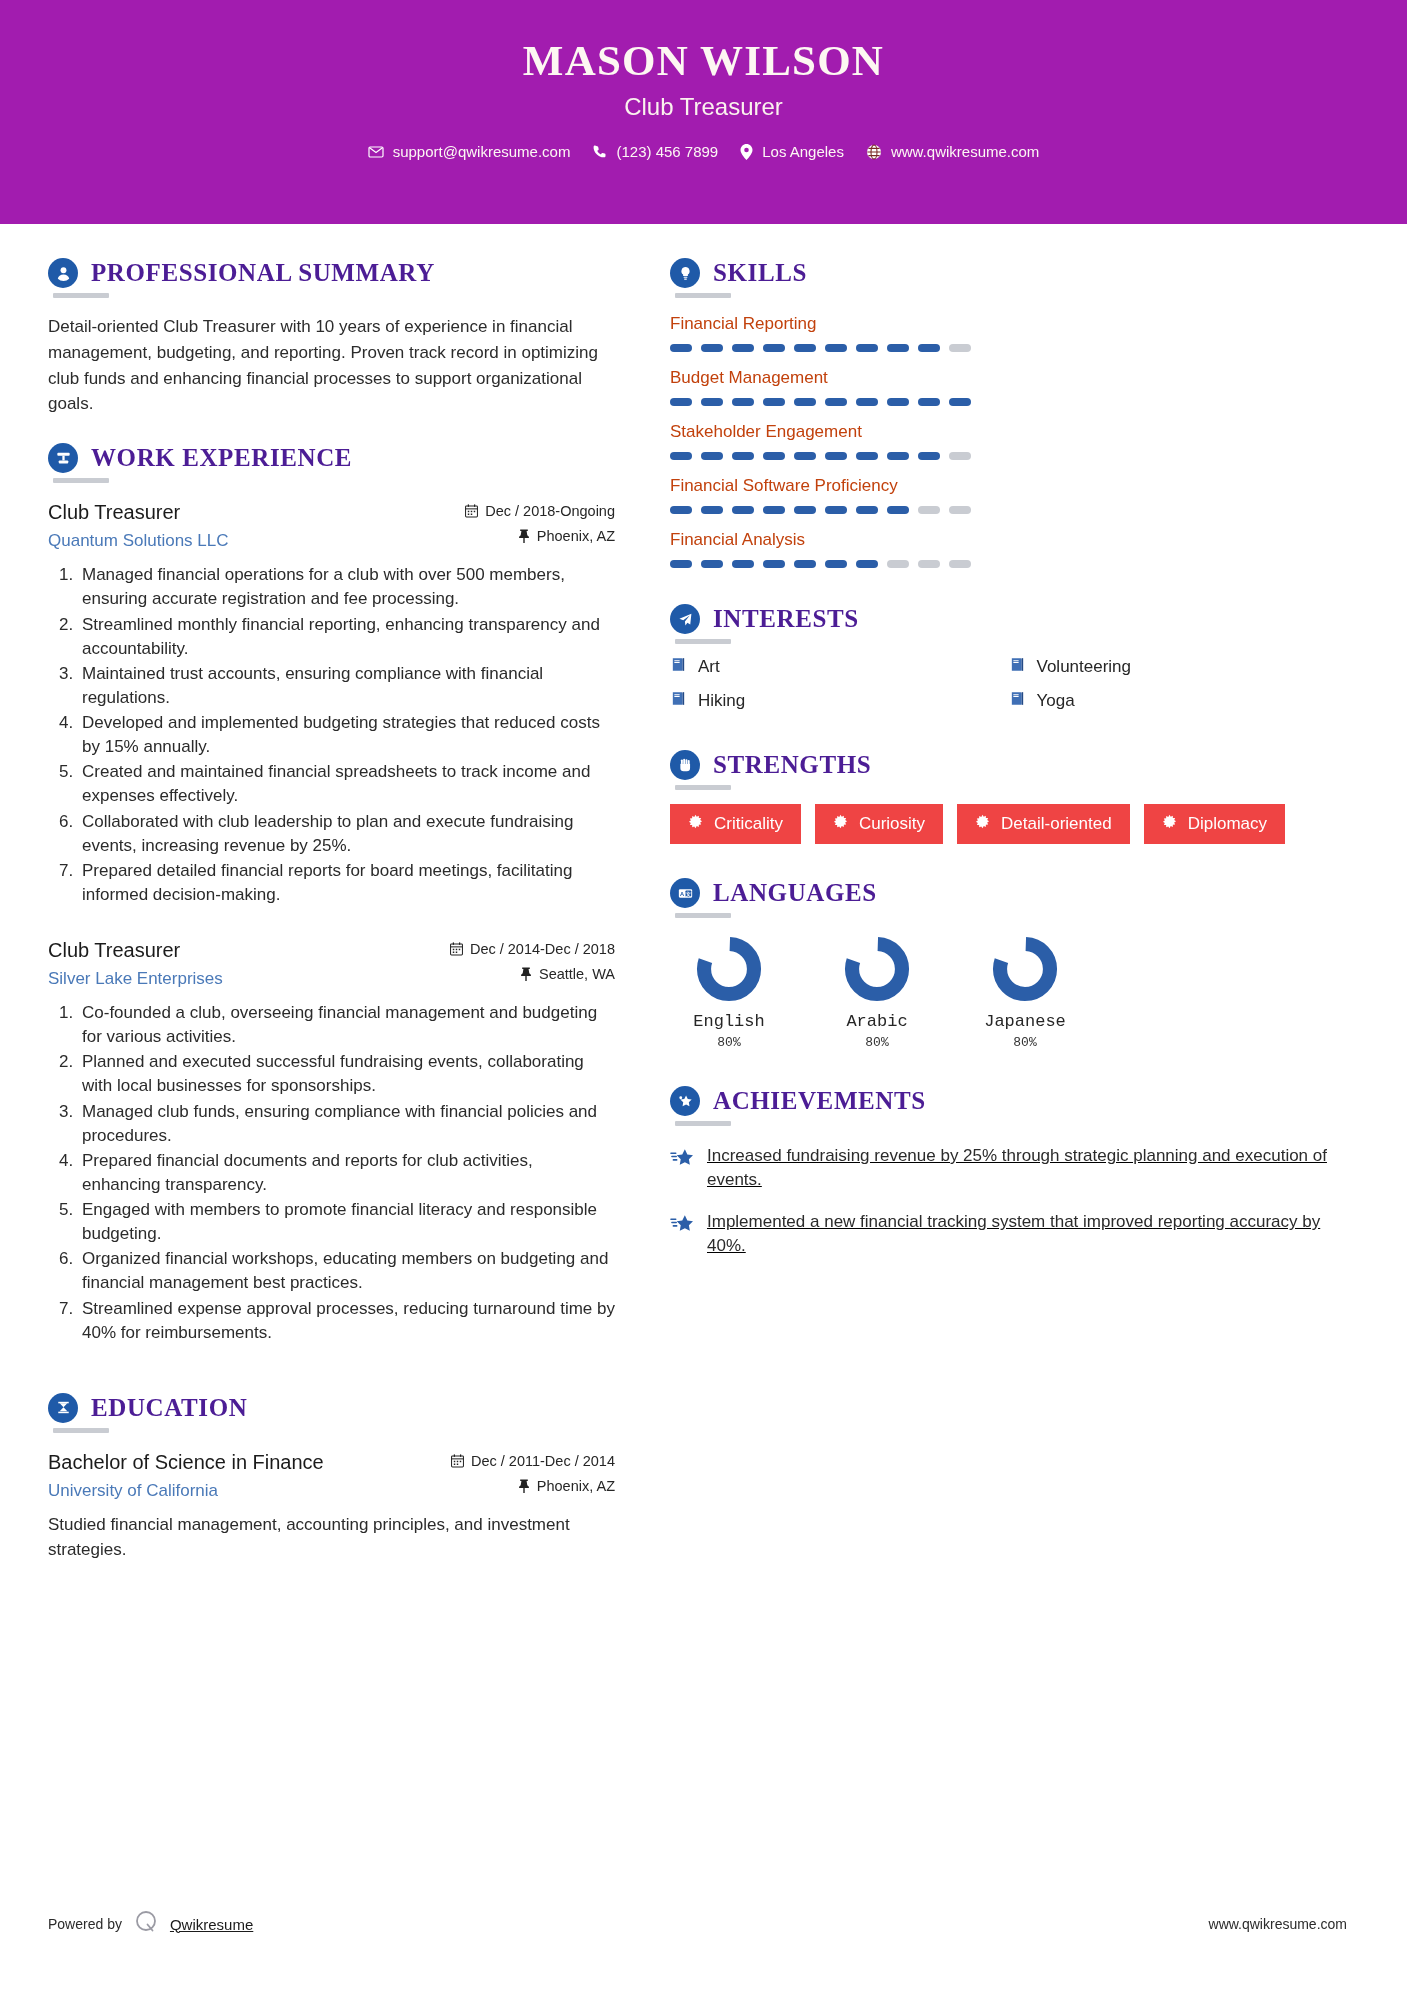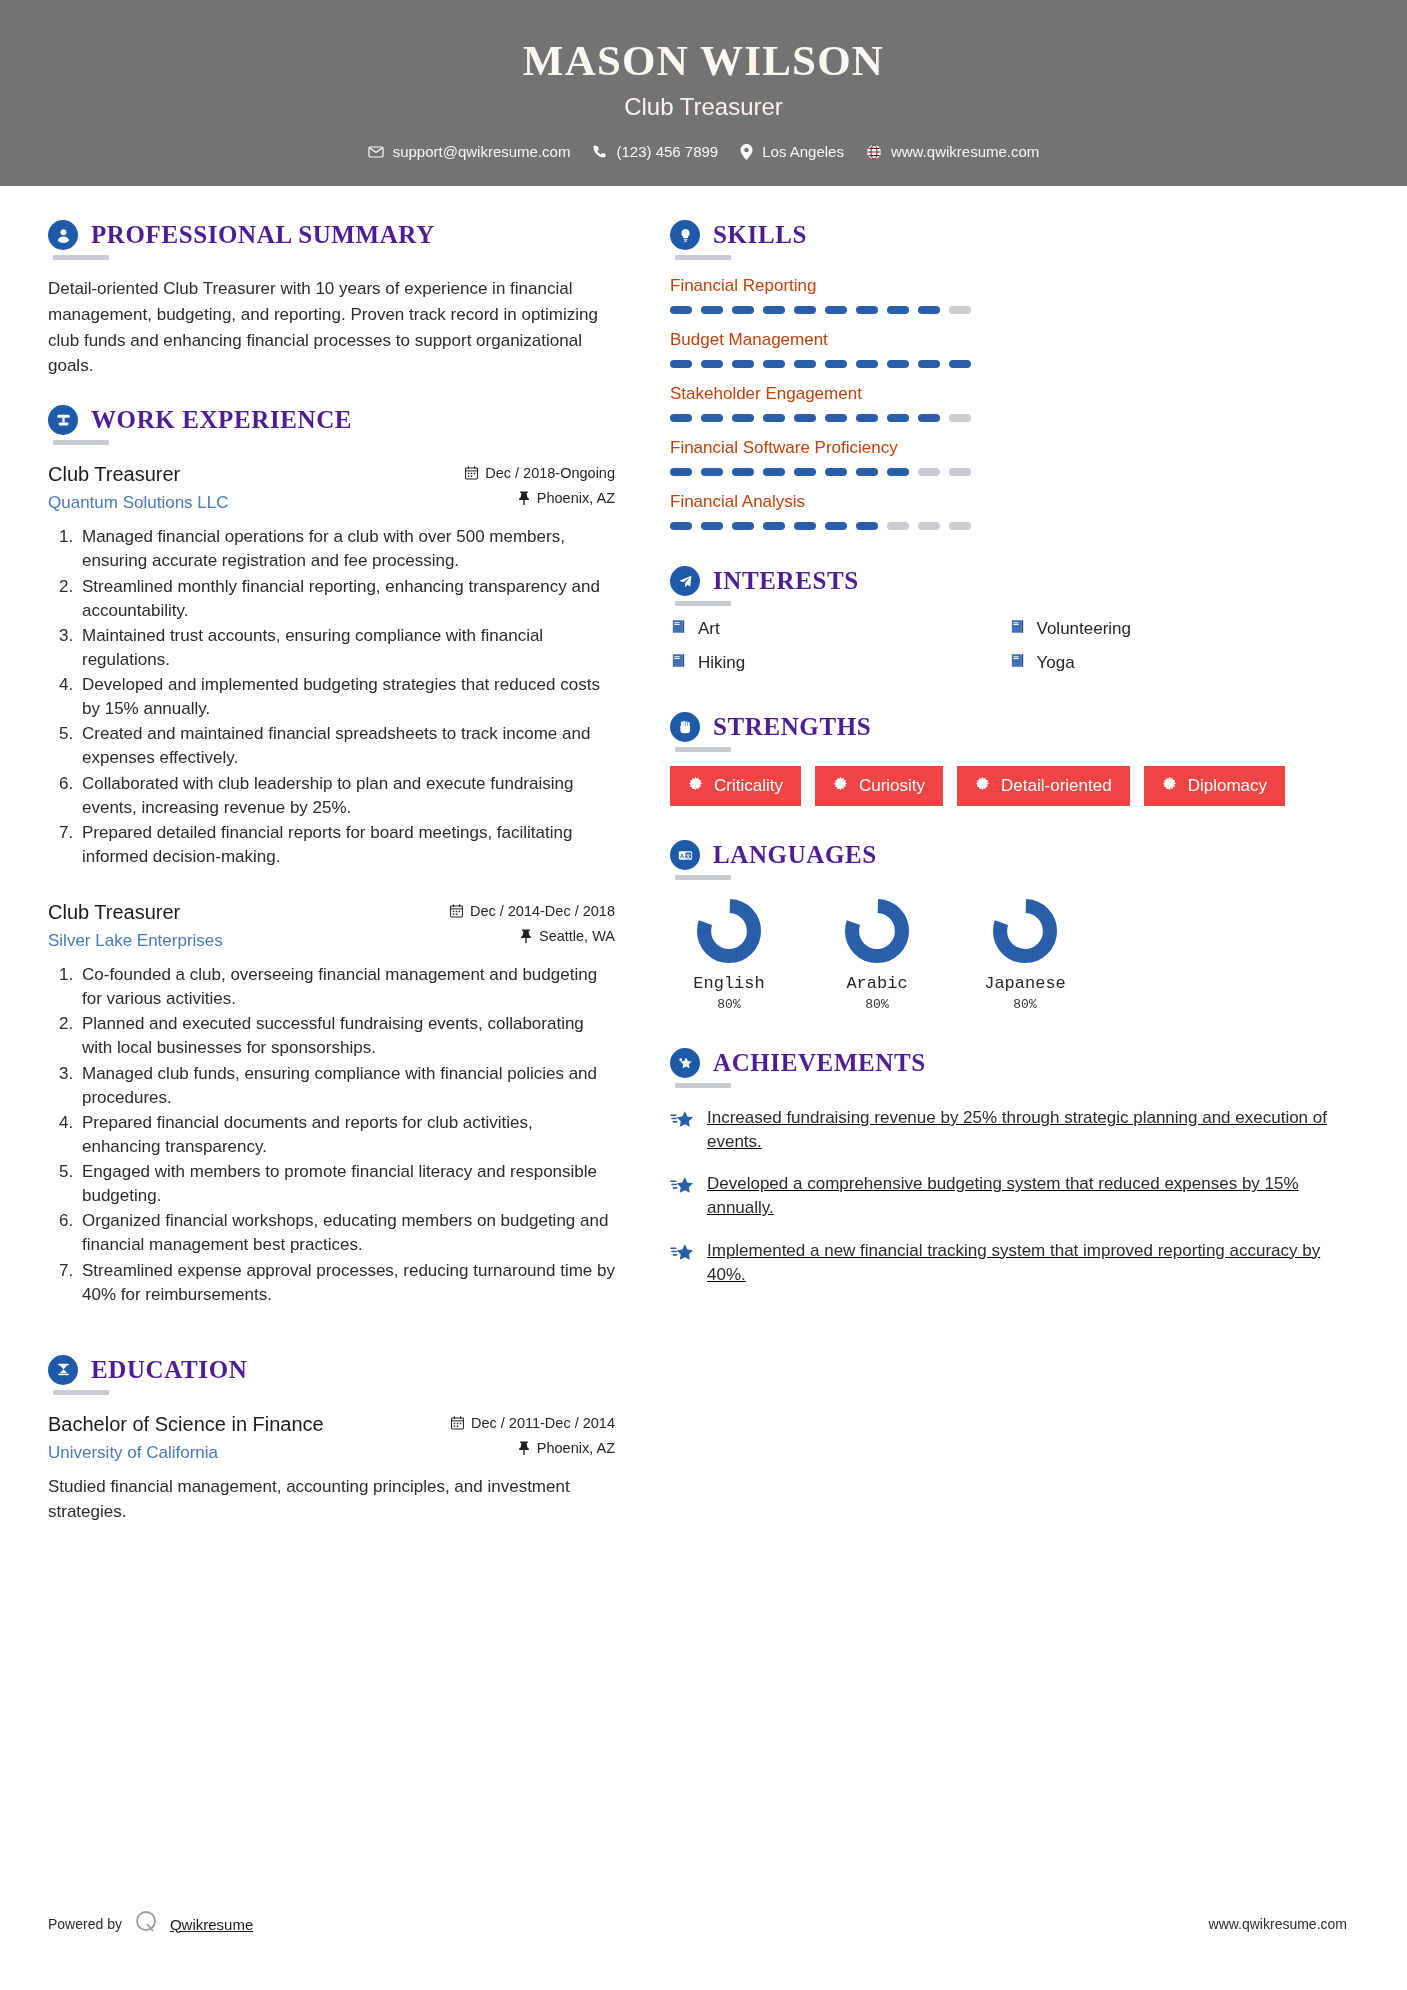--- a/index.html
+++ b/index.html
@@ -5,22 +5,22 @@
   * { box-sizing: border-box; margin: 0; padding: 0; }
   html, body {
     width: 1407px;
     background: #ffffff;
     font-family: "Liberation Sans", sans-serif;
   }
   body { width: 1407px; min-height: 1990px; position: relative; }
 
   
   .header {
-    background: #737373;
-    height: 186px;
+    background: #a21caf;
+    height: 224px;
     padding-top: 38px;
     text-align: center;
     color: #ffffff;
   }
   .hdr-name {
     font-family: "Liberation Serif", serif;
     font-weight: bold;
     font-size: 43px;
     letter-spacing: 1.2px;
     line-height: 1.05;
@@ -616,29 +616,20 @@
         </span>
         <span class="ach-tx">Increased fundraising revenue by 25% through strategic planning and execution of events.</span>
       </div>
       <div class="ach">
         <span class="ach-ico">
           <svg width="23" height="20" viewBox="0 0 24 20">
               <path d="M1 6h5M2 9.5h4.5M3.5 13h3.5" stroke="#2b5ea8" stroke-width="1.6" stroke-linecap="round"></path>
               <path d="M15.5 2l2.6 5.3 5.9.9-4.3 4.1 1 5.8-5.2-2.7-5.3 2.7 1-5.8-4.2-4.1 5.8-.9z" fill="#2b5ea8"></path>
             </svg>
         </span>
-        <span class="ach-tx">Developed a comprehensive budgeting system that reduced expenses by 15% annually.</span>
-      </div>
-      <div class="ach">
-        <span class="ach-ico">
-          <svg width="23" height="20" viewBox="0 0 24 20">
-              <path d="M1 6h5M2 9.5h4.5M3.5 13h3.5" stroke="#2b5ea8" stroke-width="1.6" stroke-linecap="round"></path>
-              <path d="M15.5 2l2.6 5.3 5.9.9-4.3 4.1 1 5.8-5.2-2.7-5.3 2.7 1-5.8-4.2-4.1 5.8-.9z" fill="#2b5ea8"></path>
-            </svg>
-        </span>
         <span class="ach-tx">Implemented a new financial tracking system that improved reporting accuracy by 40%.</span>
       </div>
     </div>
 
   </div>
 </div>
 
 <div class="footer">
   <div class="pb">
     <span class="pb-tx">Powered by</span>

